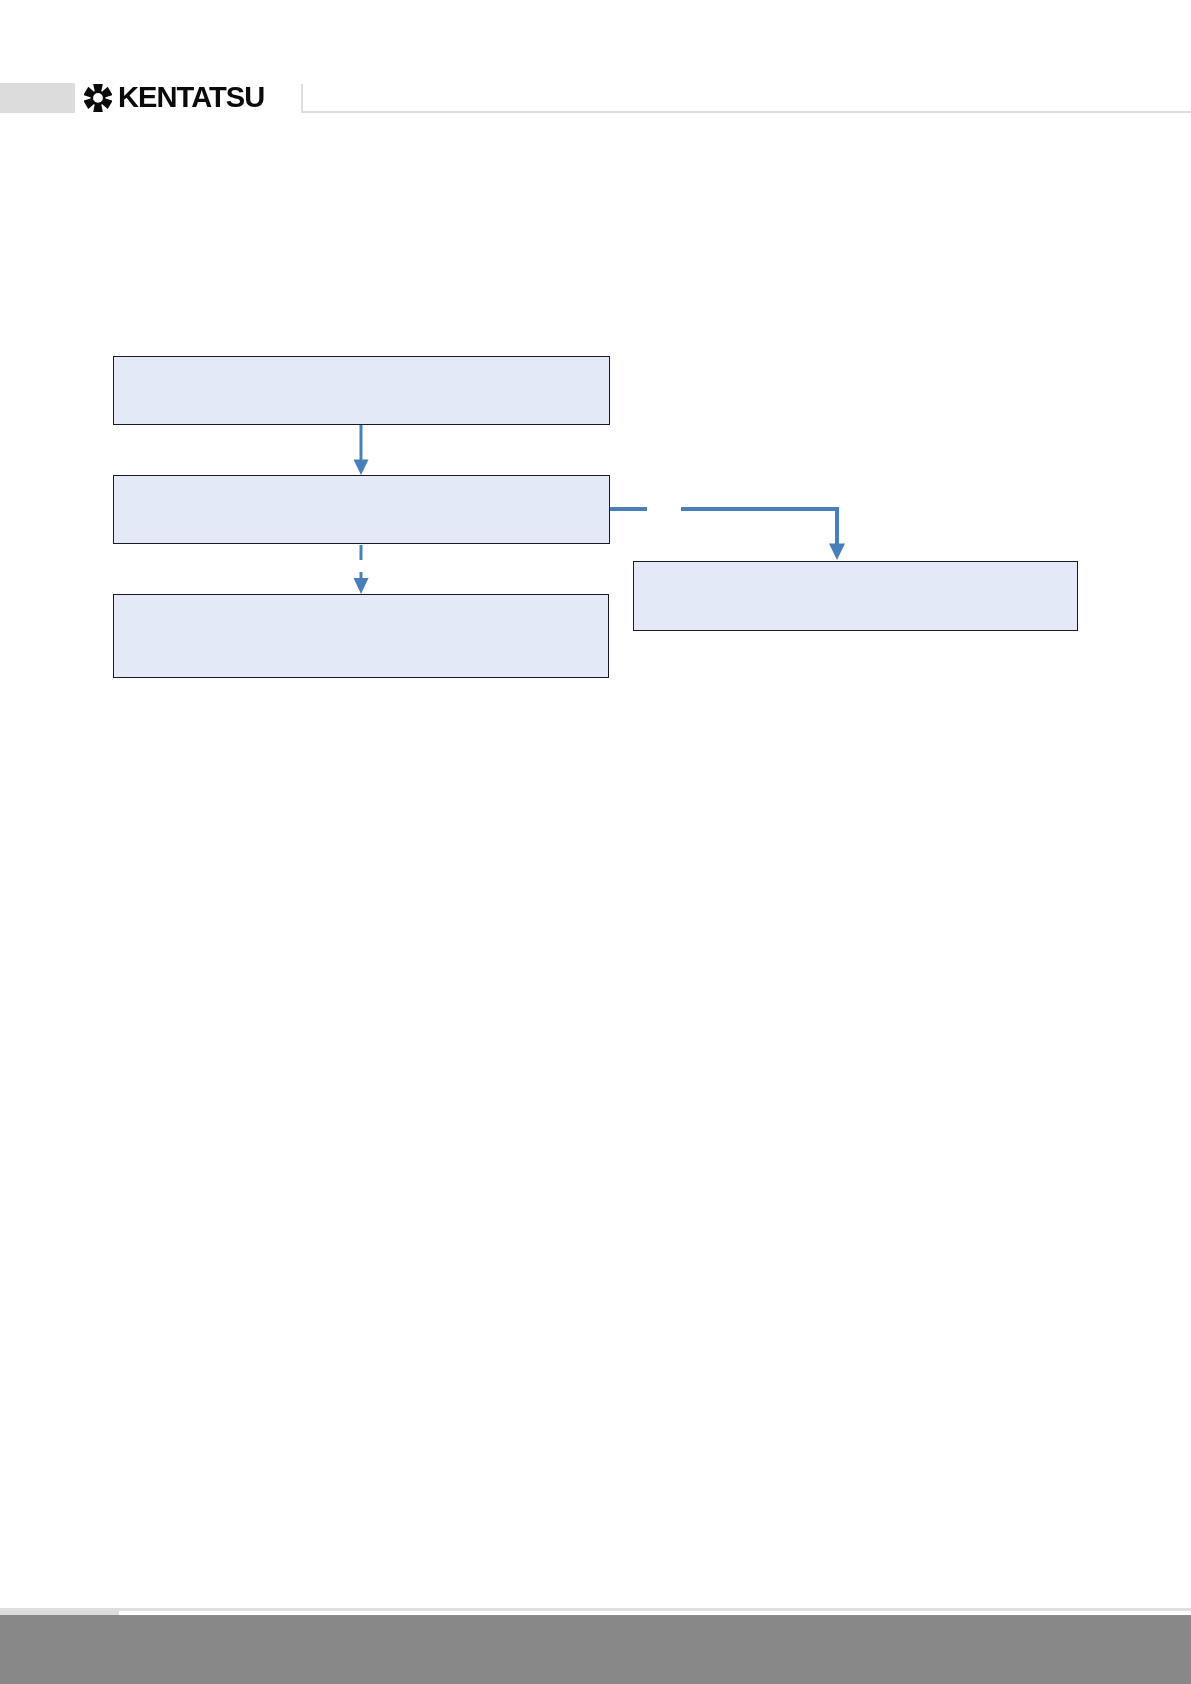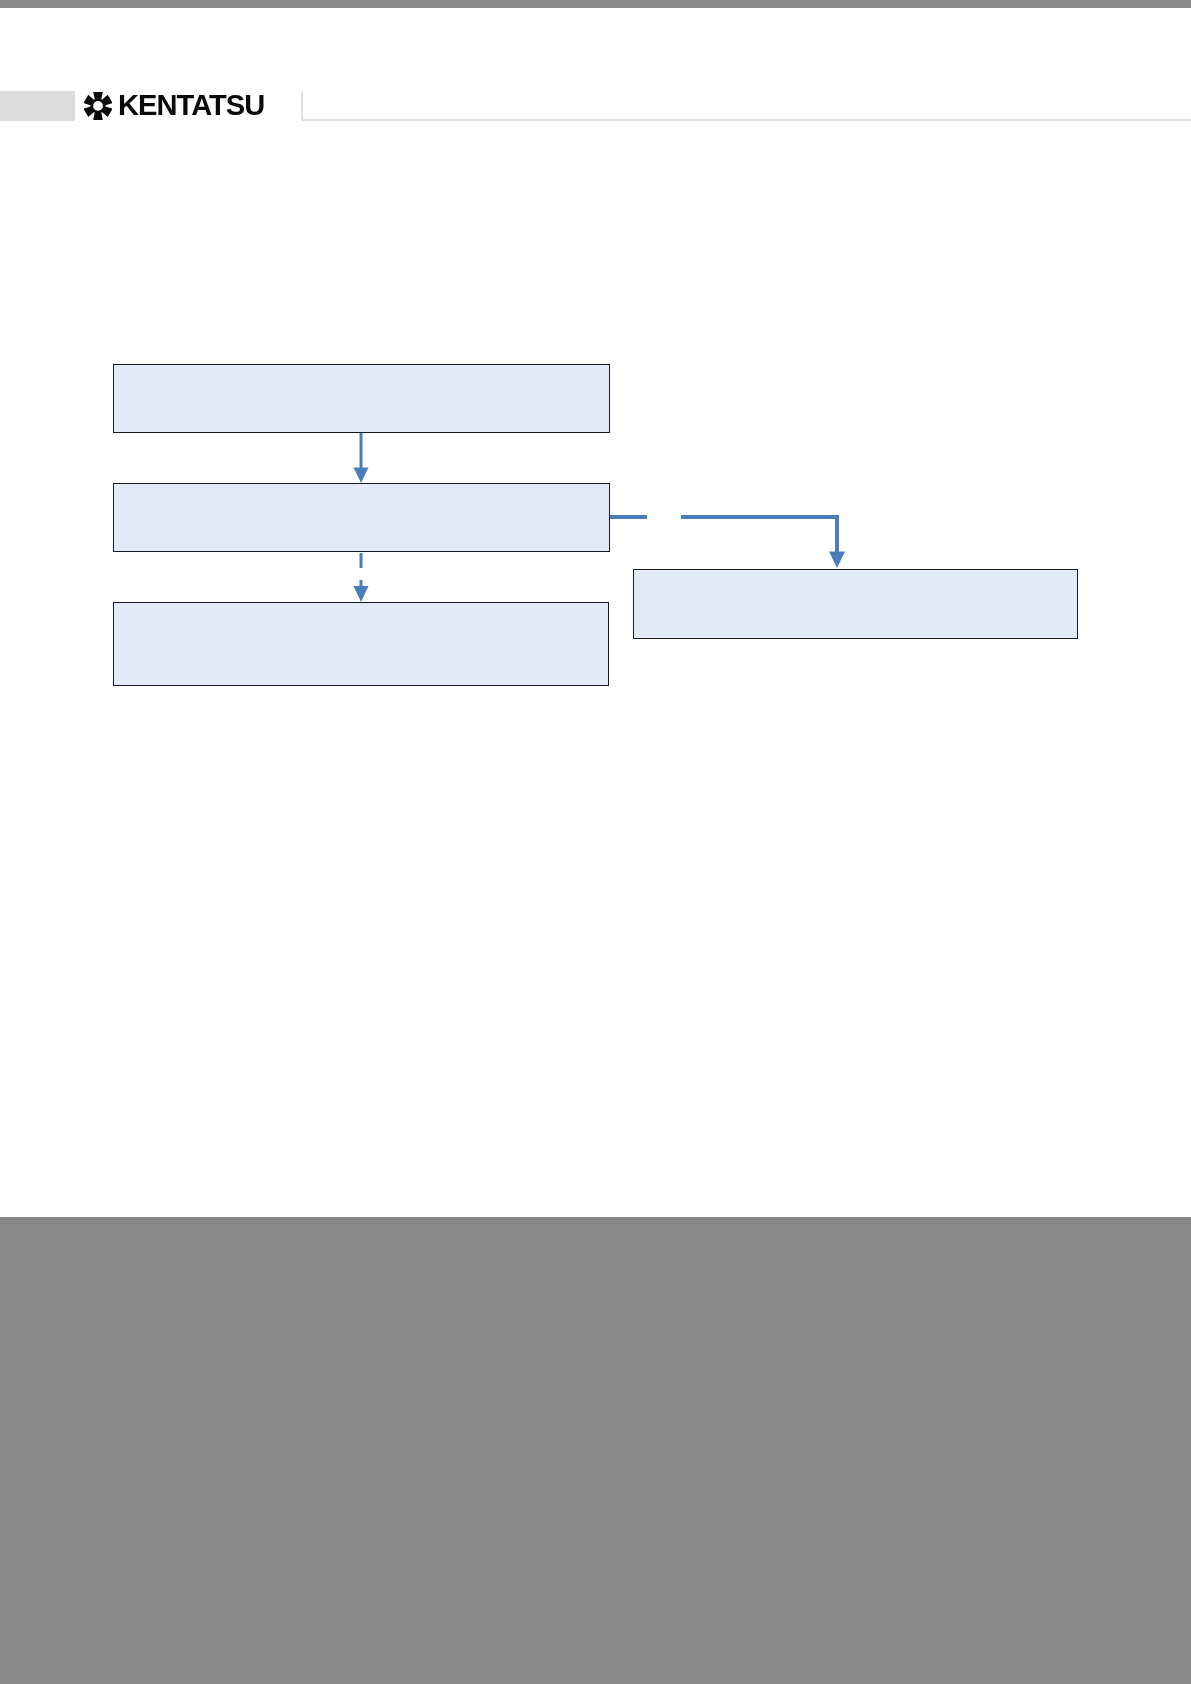--- a/index.html
+++ b/index.html
@@ -9,23 +9,23 @@
     --gray-block:#dcdcdc;
     --gray-line:#dedede;
     --logo-black:#0a0a0a;
     --page-bg:#ffffff;
   }
   *{margin:0;padding:0;box-sizing:border-box;}
   html,body{background:#888;}
   body{font-family:"Liberation Sans", sans-serif;}
   .page{
     position:relative;
-    width:1191px;height:1209px;
+    width:1191px;height:1615px;
     background:var(--page-bg);
-    margin:8px auto;
+    margin:0 auto;
     overflow:hidden;
   }
   
   .corner-block-top{
     position:absolute;left:0;top:83px;width:75px;height:30px;
     background:var(--gray-block);
   }
   .brand{
     position:absolute;left:84px;top:80px;height:33px;
     display:flex;align-items:center;gap:6px;

